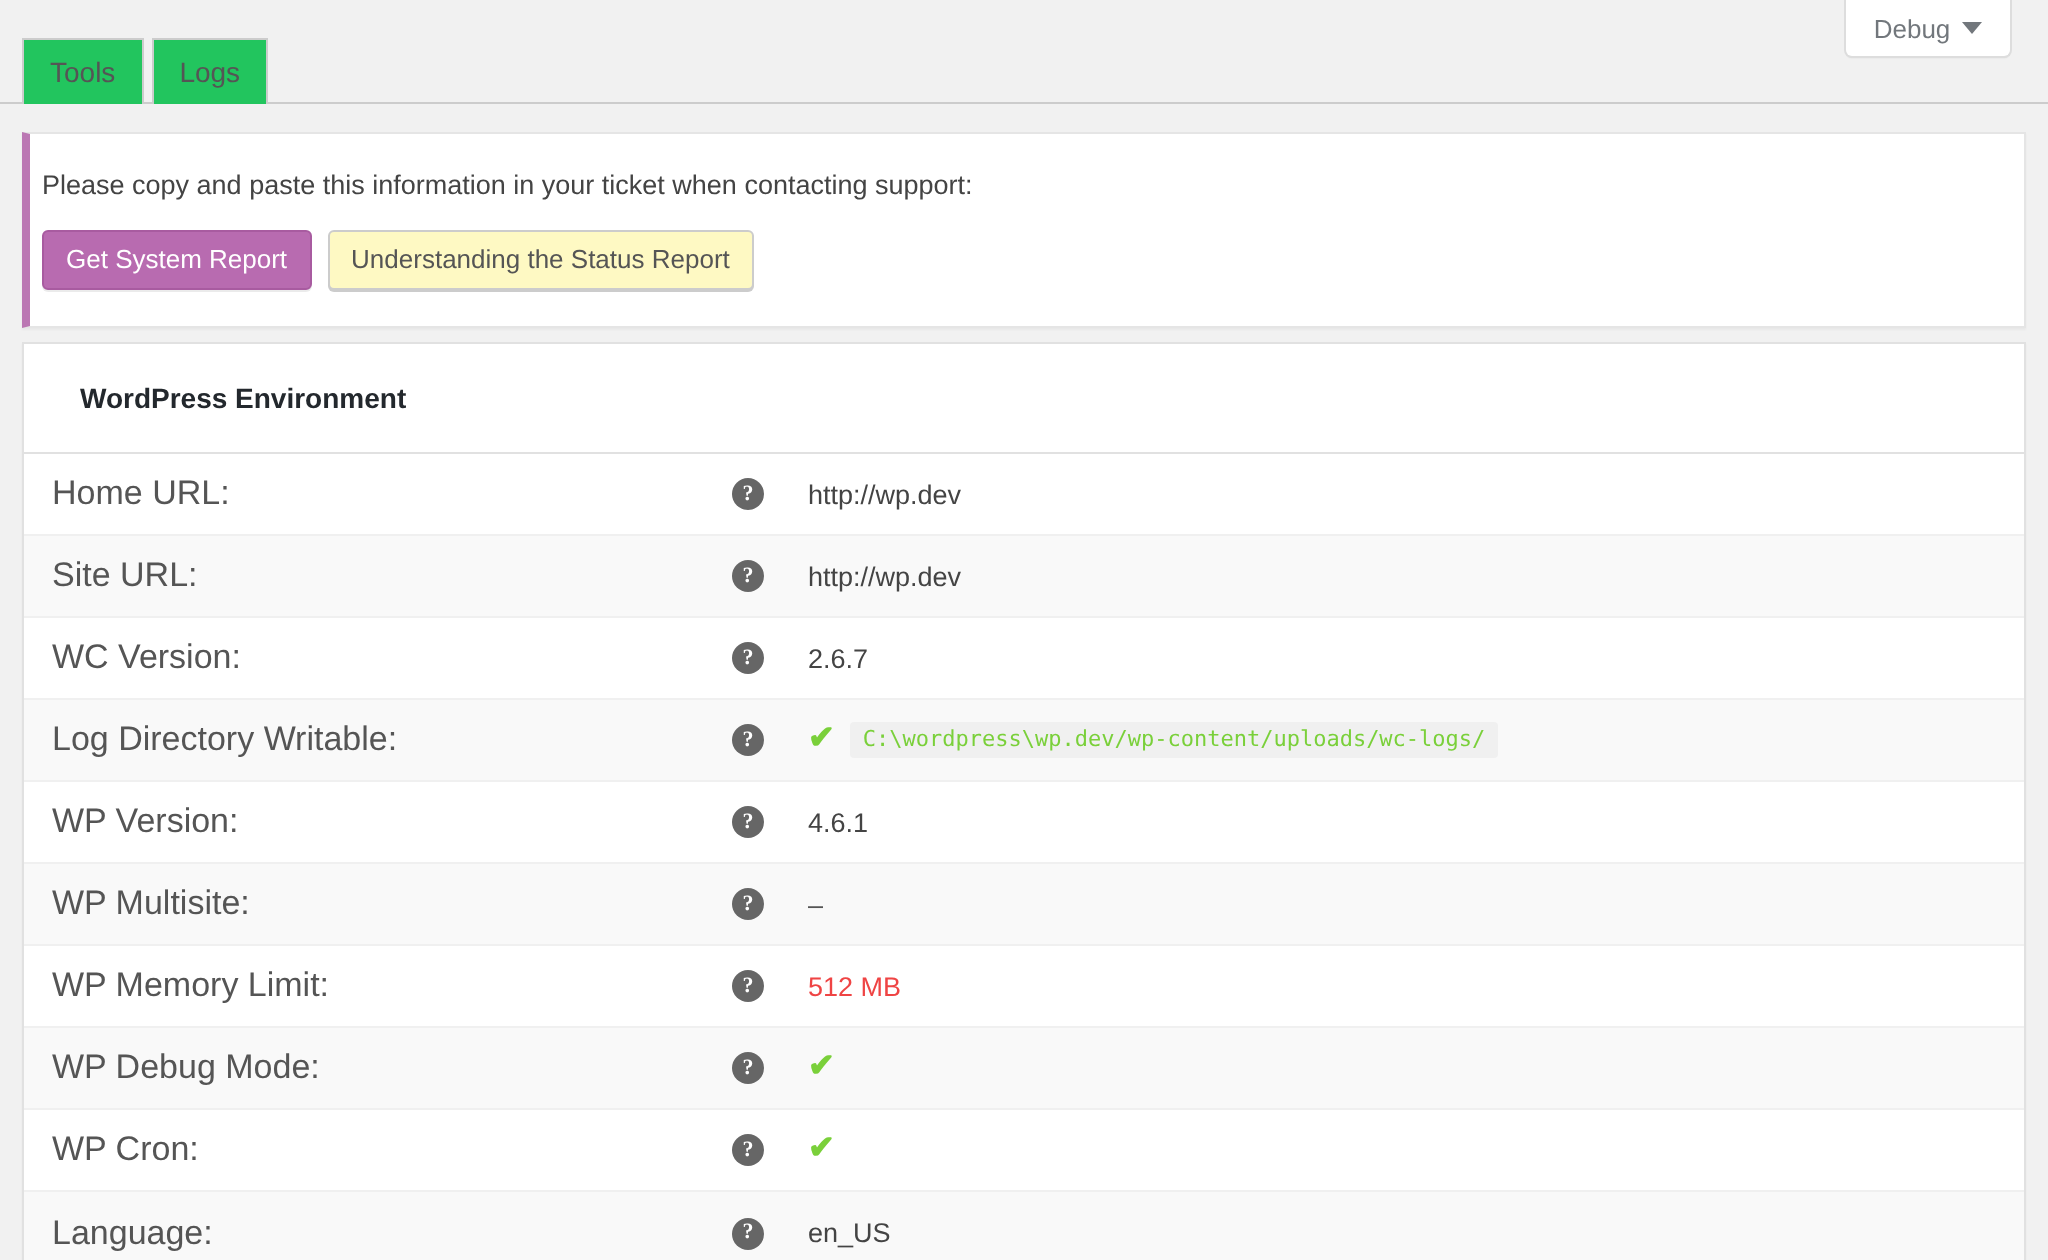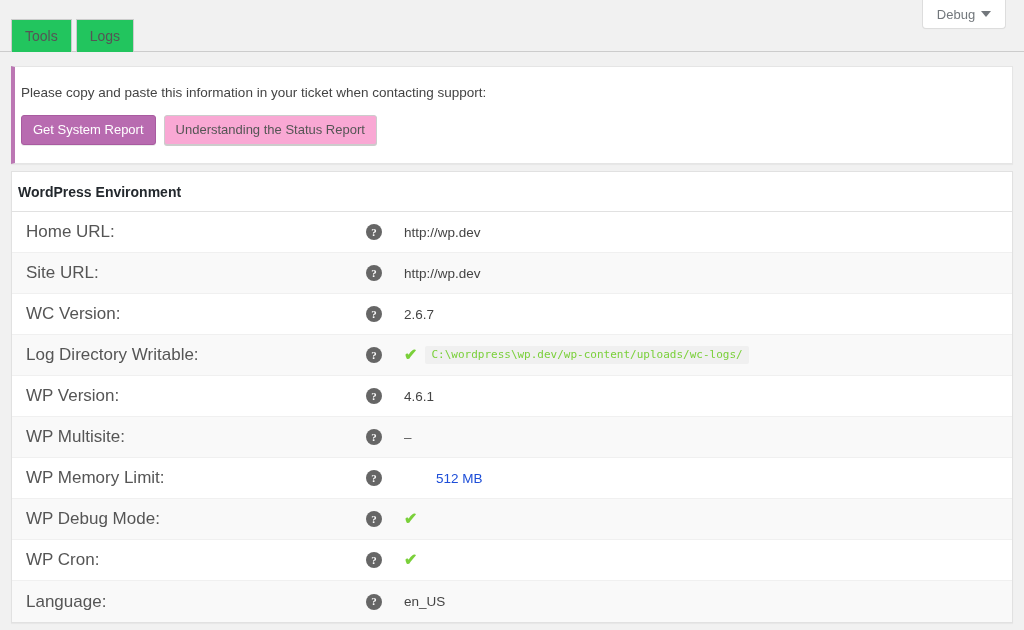--- a/index.html
+++ b/index.html
@@ -123,21 +123,21 @@
     color: #fff;
     font-size: 13px;
     padding: 6px 11px 7px;
     border-radius: 3px;
     cursor: pointer;
     line-height: 1.2;
     font-family: inherit;
     box-shadow: 0 1px 0 rgba(0,0,0,.08);
   }
   .btn-secondary {
-    background: #f9a8d4;
+    background: #fef9c3;
     border: 1px solid #ccc;
     color: #555;
     font-size: 13px;
     padding: 6px 11px 7px;
     border-radius: 3px;
     cursor: pointer;
     line-height: 1.2;
     font-family: inherit;
     box-shadow: 0 1px 0 #ccc;
   }
@@ -146,24 +146,24 @@
   .status-table {
     position: absolute;
     left: 11px;
     top: 171px;
     width: 1002px;
     background: #fff;
     border: 1px solid #e1e1e1;
     box-shadow: 0 1px 1px rgba(0,0,0,.04);
   }
   .table-head {
-    height: 40px;
-    display: flex;
-    align-items: center;
-    padding: 0 6px;
+    height: 55px;
+    display: flex;
+    align-items: center;
+    padding: 0 28px;
     border-bottom: 1px solid #e1e1e1;
     background: #fff;
   }
   .table-head-title {
     font-size: 14px;
     font-weight: bold;
     color: #23282d;
   }
   .row {
     display: flex;
@@ -203,21 +203,21 @@
   }
   .cell-value {
     flex: 1 1 auto;
     display: flex;
     align-items: center;
     gap: 8px;
     font-size: 13.5px;
     color: #444;
   }
   .val-plain { color: #444; }
-  .val-green { color: #1d4ed8; margin-left: 32px; }
+  .val-green { color: #ef4444; }
   .val-dash { color: #555; }
   .tick {
     color: #7ad03a;
     font-size: 16px;
     line-height: 1;
     font-weight: bold;
   }
   .code-path {
     font-family: "DejaVu Sans Mono", monospace;
     font-size: 11px;

